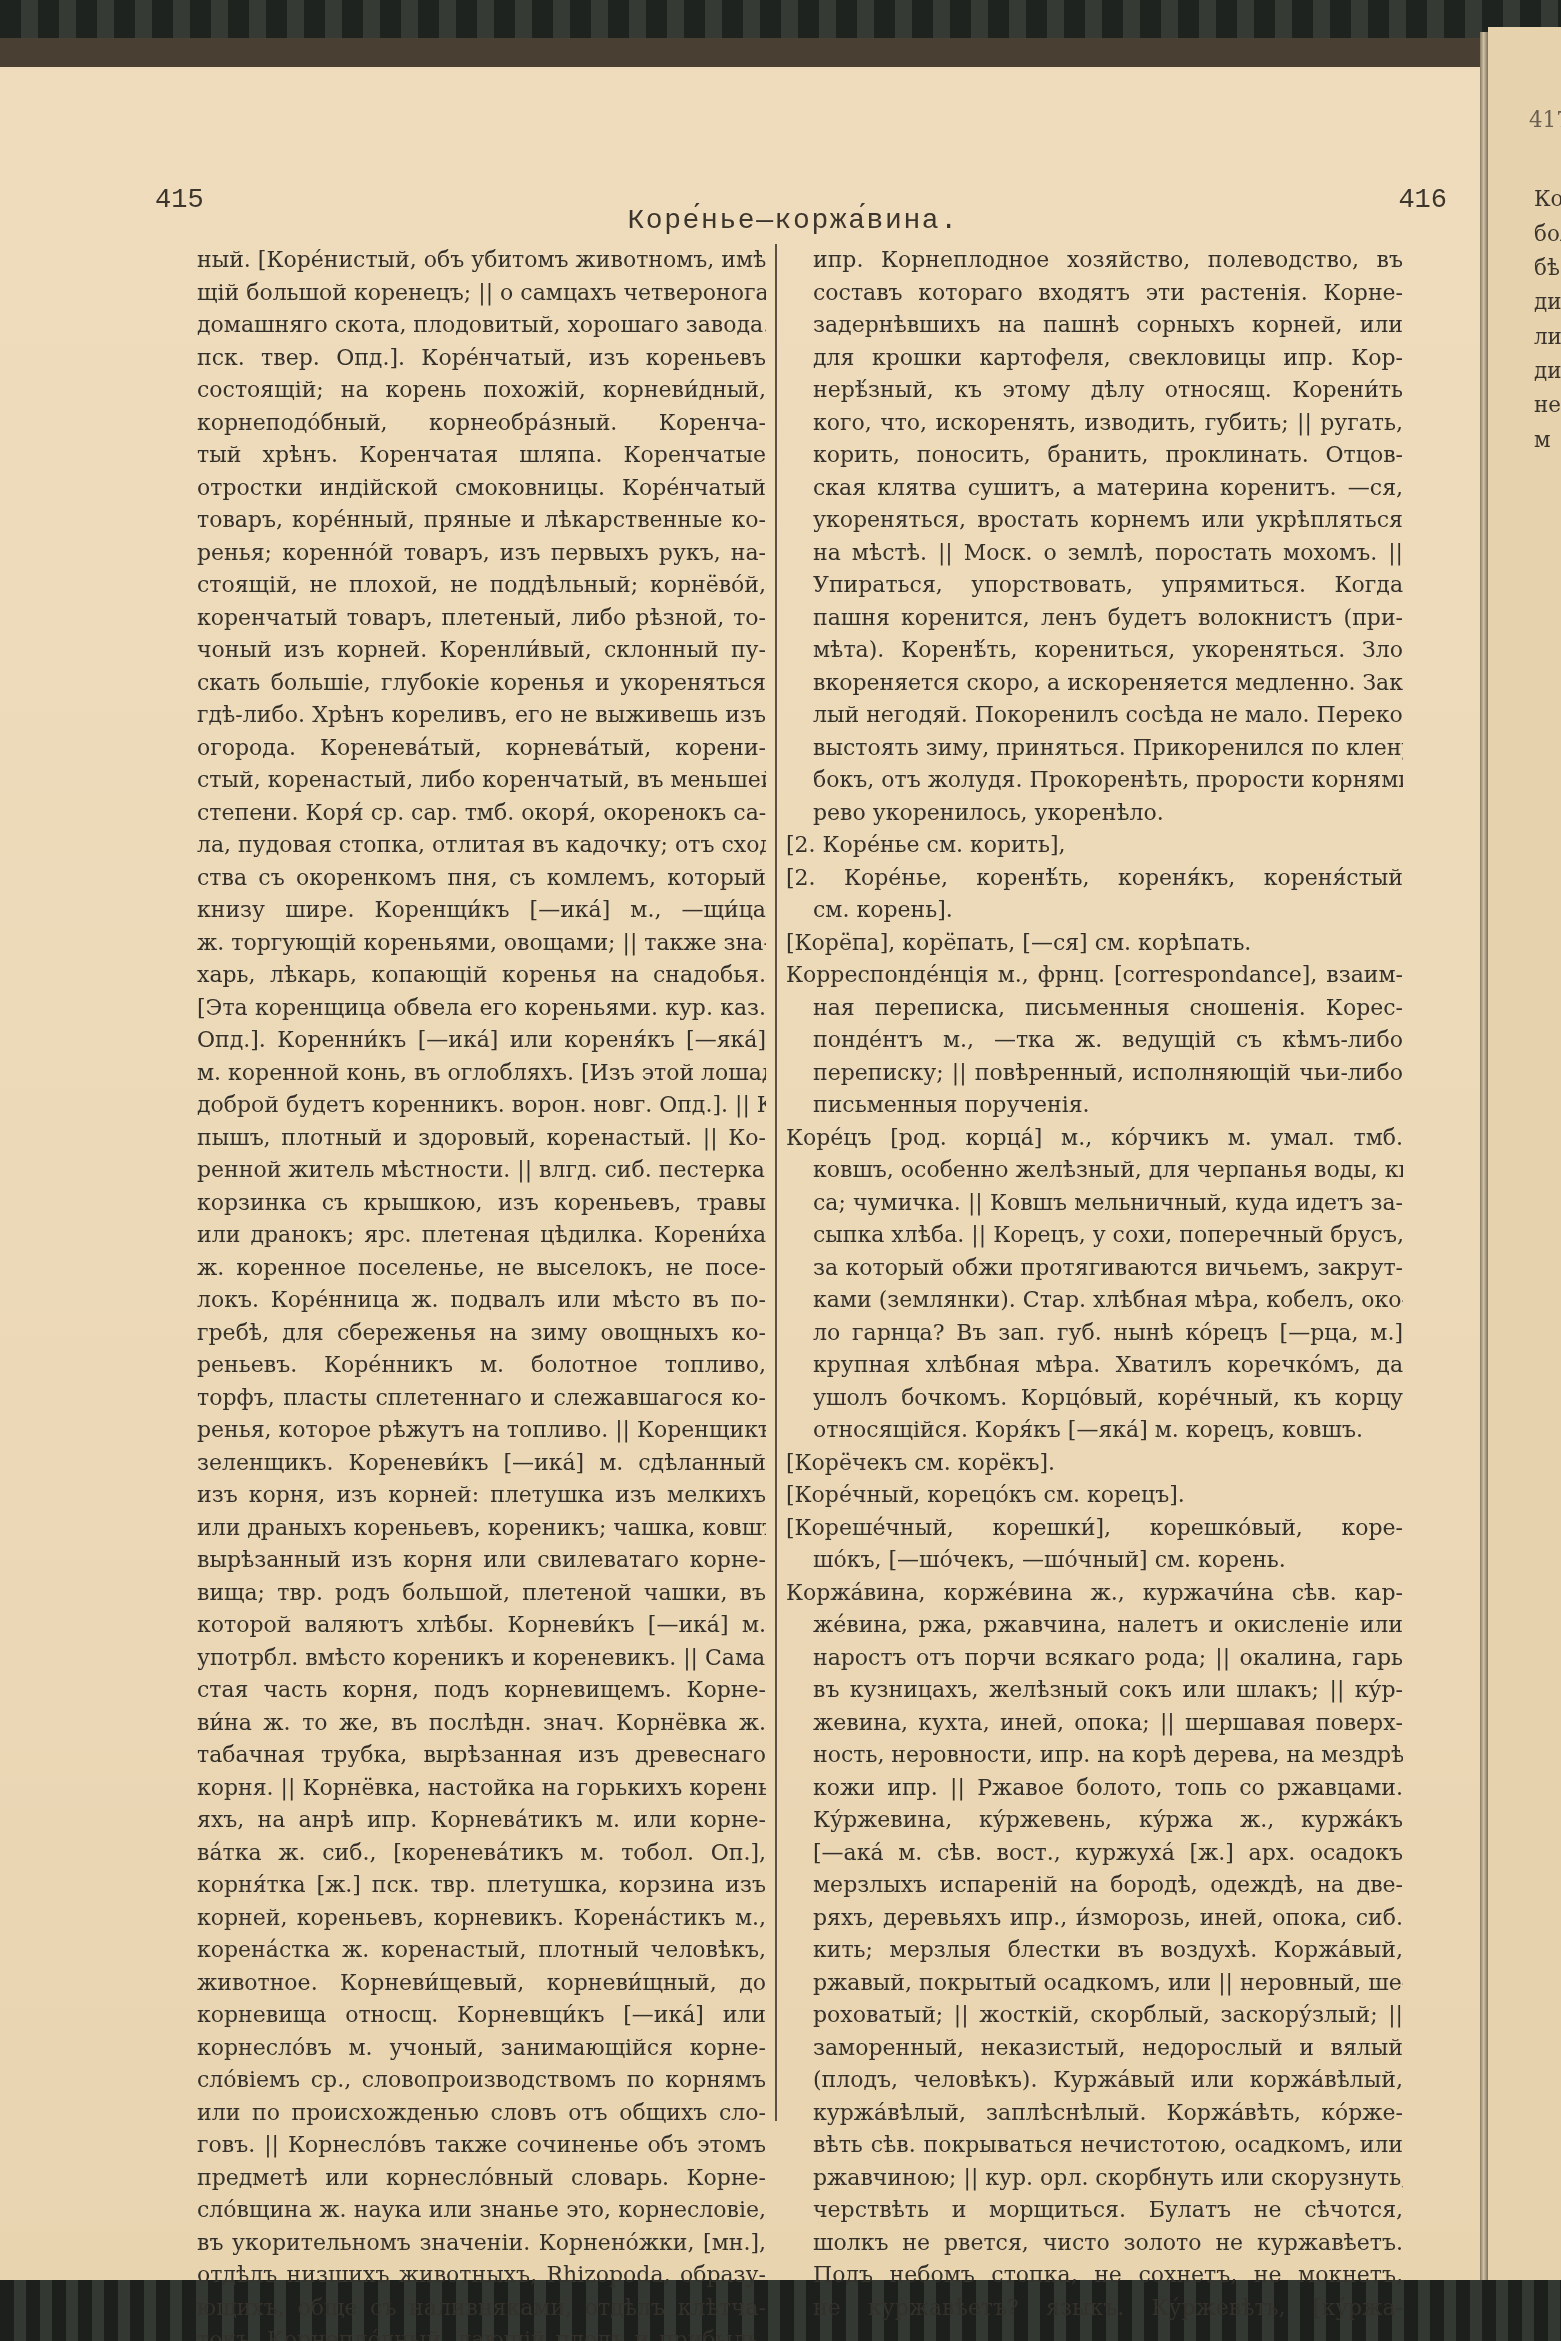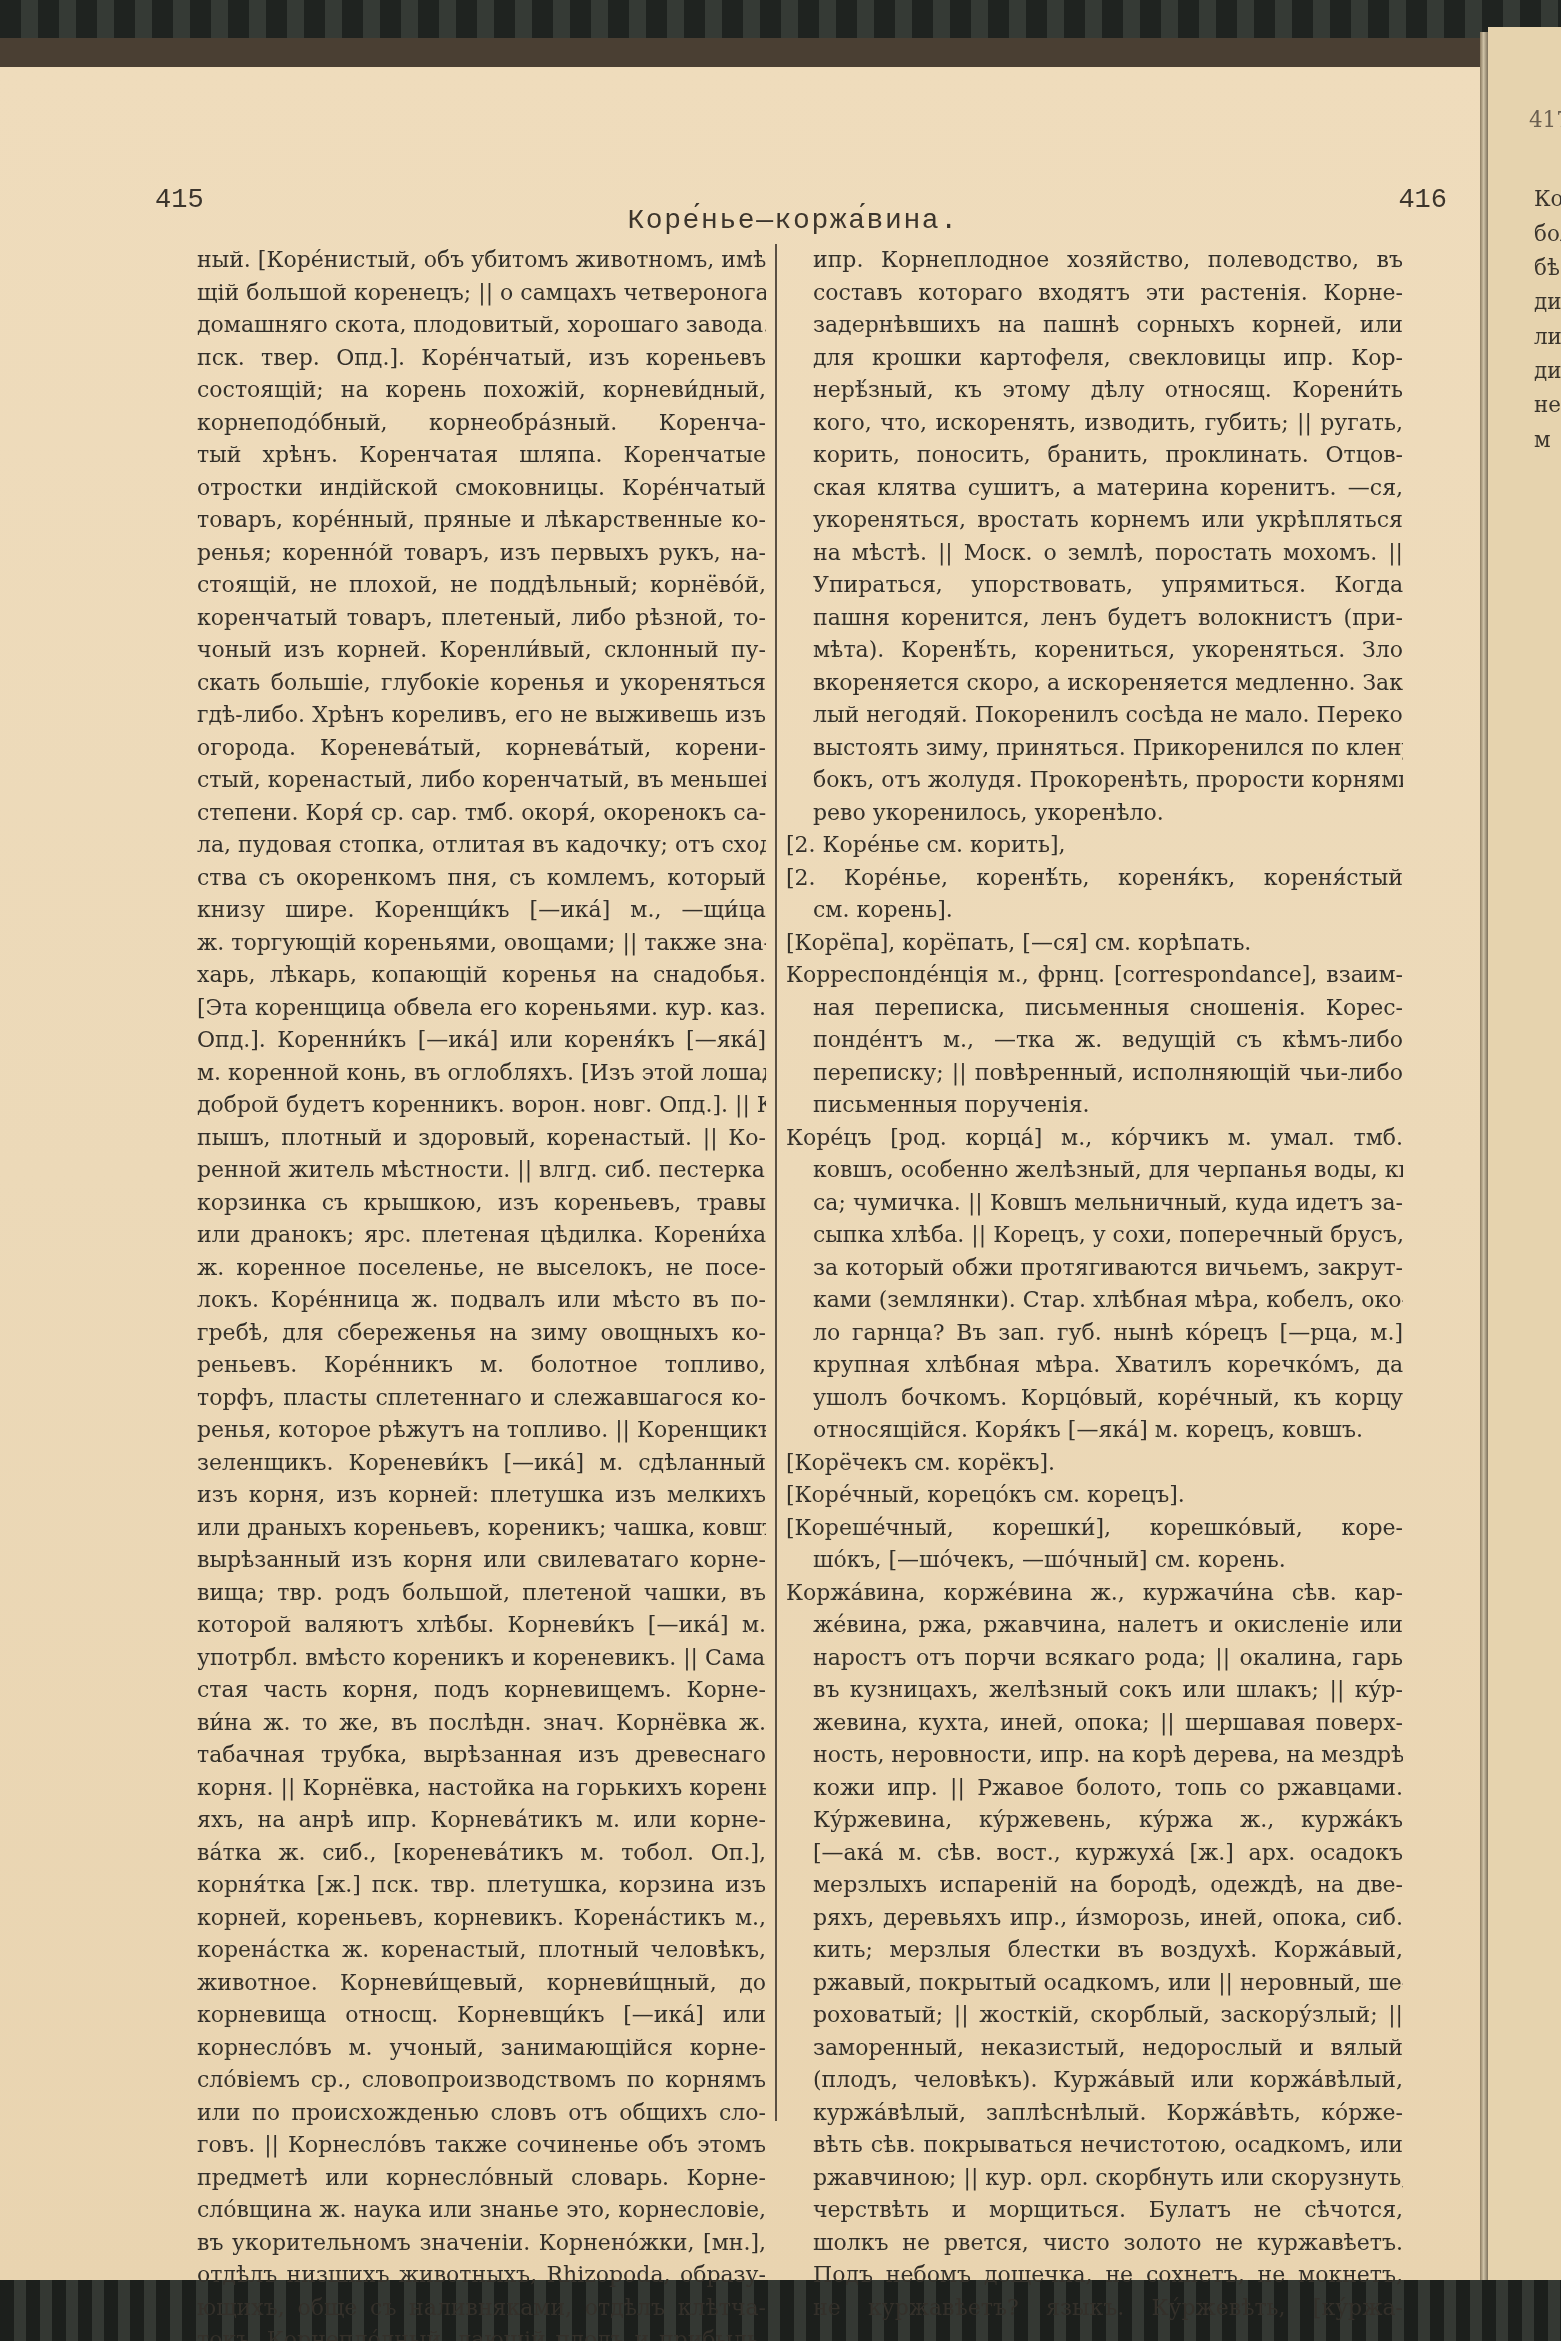--- a/index.html
+++ b/index.html
@@ -220,16 +220,16 @@
     <span class="line indent">кить; мерзлыя блестки въ воздухѣ. Коржа́вый,</span>
     <span class="line indent">ржавый, покрытый осадкомъ, или || неровный, ше-</span>
     <span class="line indent">роховатый; || жосткій, скорблый, заскору́злый; ||</span>
     <span class="line indent">заморенный, неказистый, недорослый и вялый</span>
     <span class="line indent">(плодъ, человѣкъ). Куржа́вый или коржа́вѣлый,</span>
     <span class="line indent">куржа́вѣлый, заплѣснѣлый. Коржа́вѣть, ко́рже-</span>
     <span class="line indent">вѣть сѣв. покрываться нечистотою, осадкомъ, или</span>
     <span class="line indent">ржавчиною; || кур. орл. скорбнуть или скорузнуть,</span>
     <span class="line indent">черствѣть и морщиться. Булатъ не сѣчотся,</span>
     <span class="line indent">шолкъ не рвется, чисто золото не куржавѣетъ.</span>
-    <span class="line indent">Подъ небомъ дощечка, не сохнетъ, не мокнетъ,</span>
+    <span class="line indent">Подъ небомъ стопка, не сохнетъ, не мокнетъ,</span>
     <span class="line indent">не куржавѣетъ? языкъ. Ку́ржевѣть, [ку́ржа-</span>
   </div>
 
 
 </body></html>

